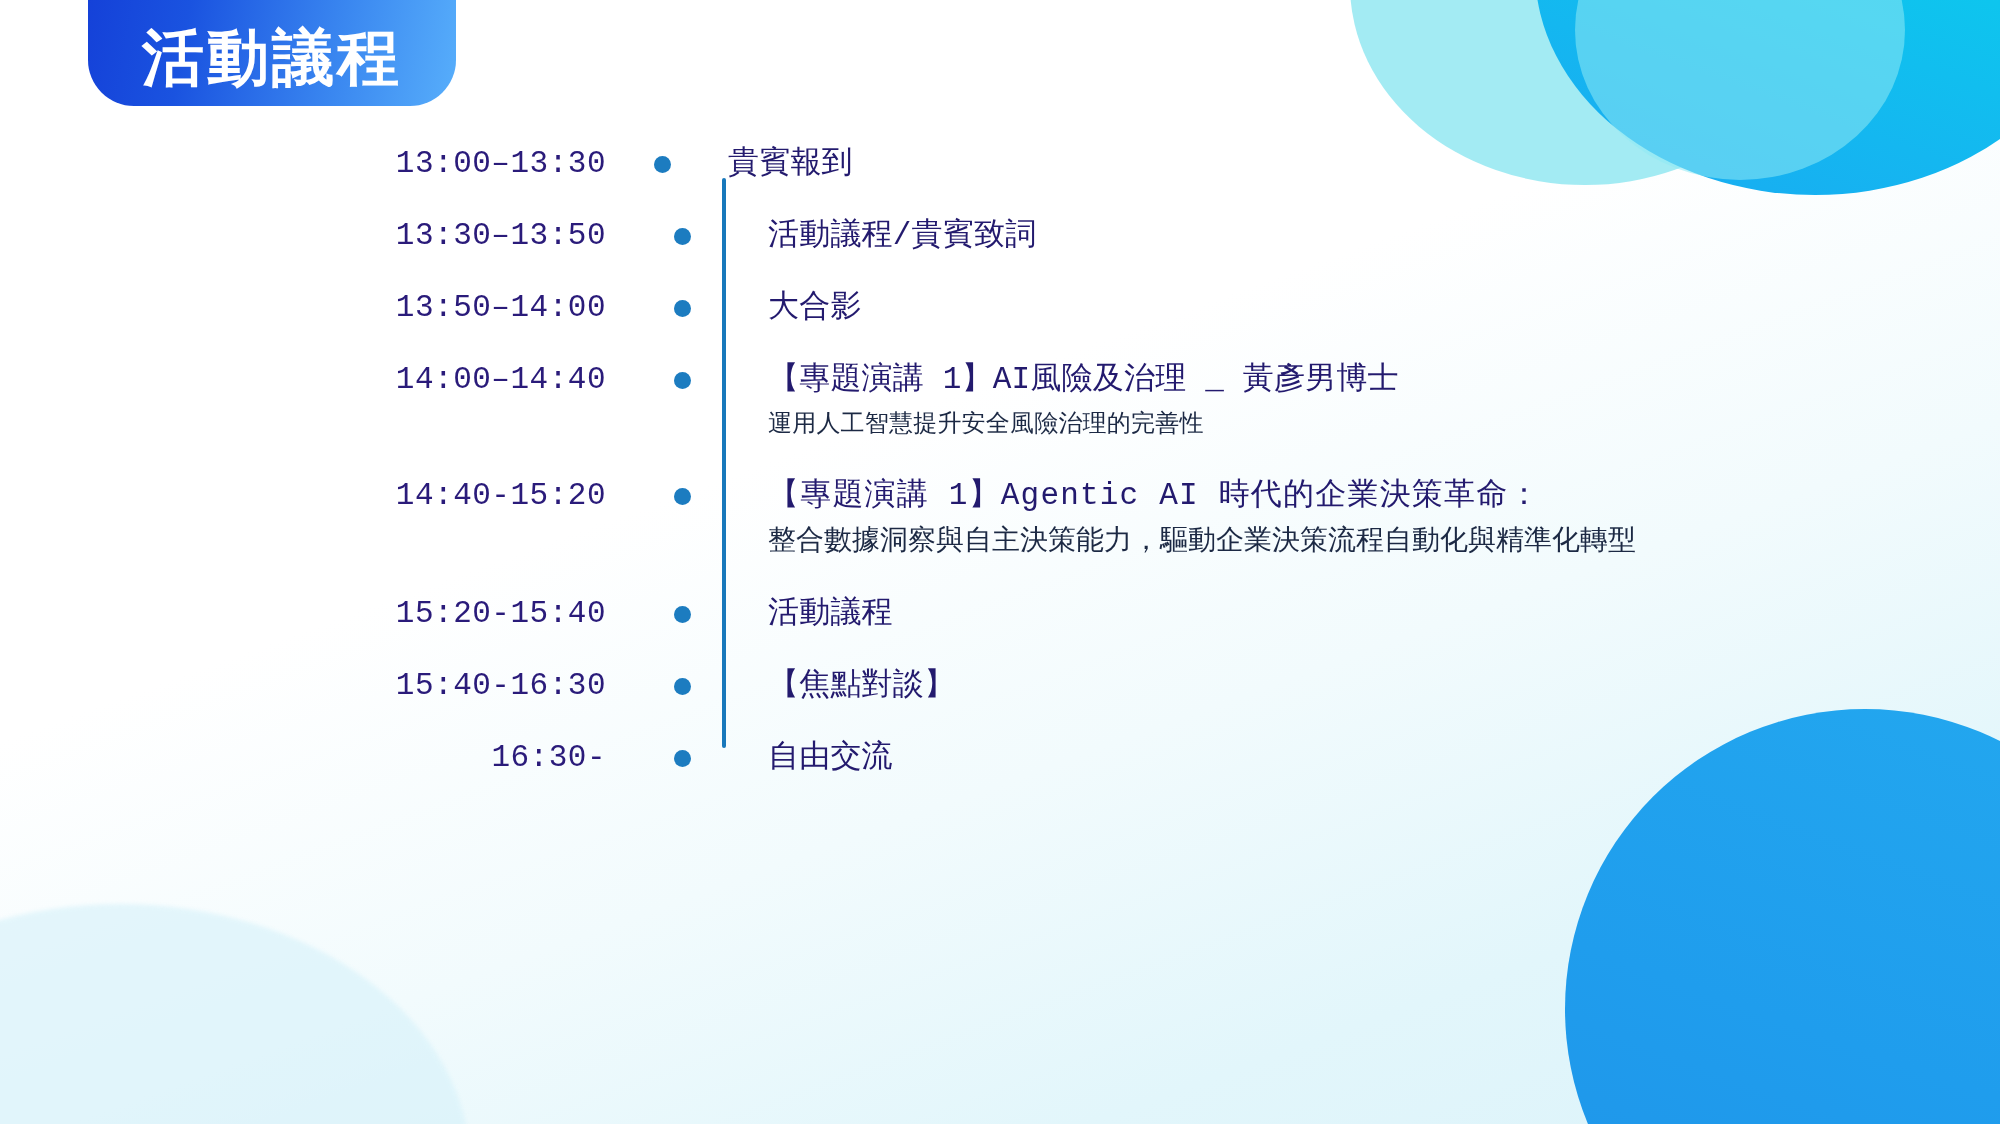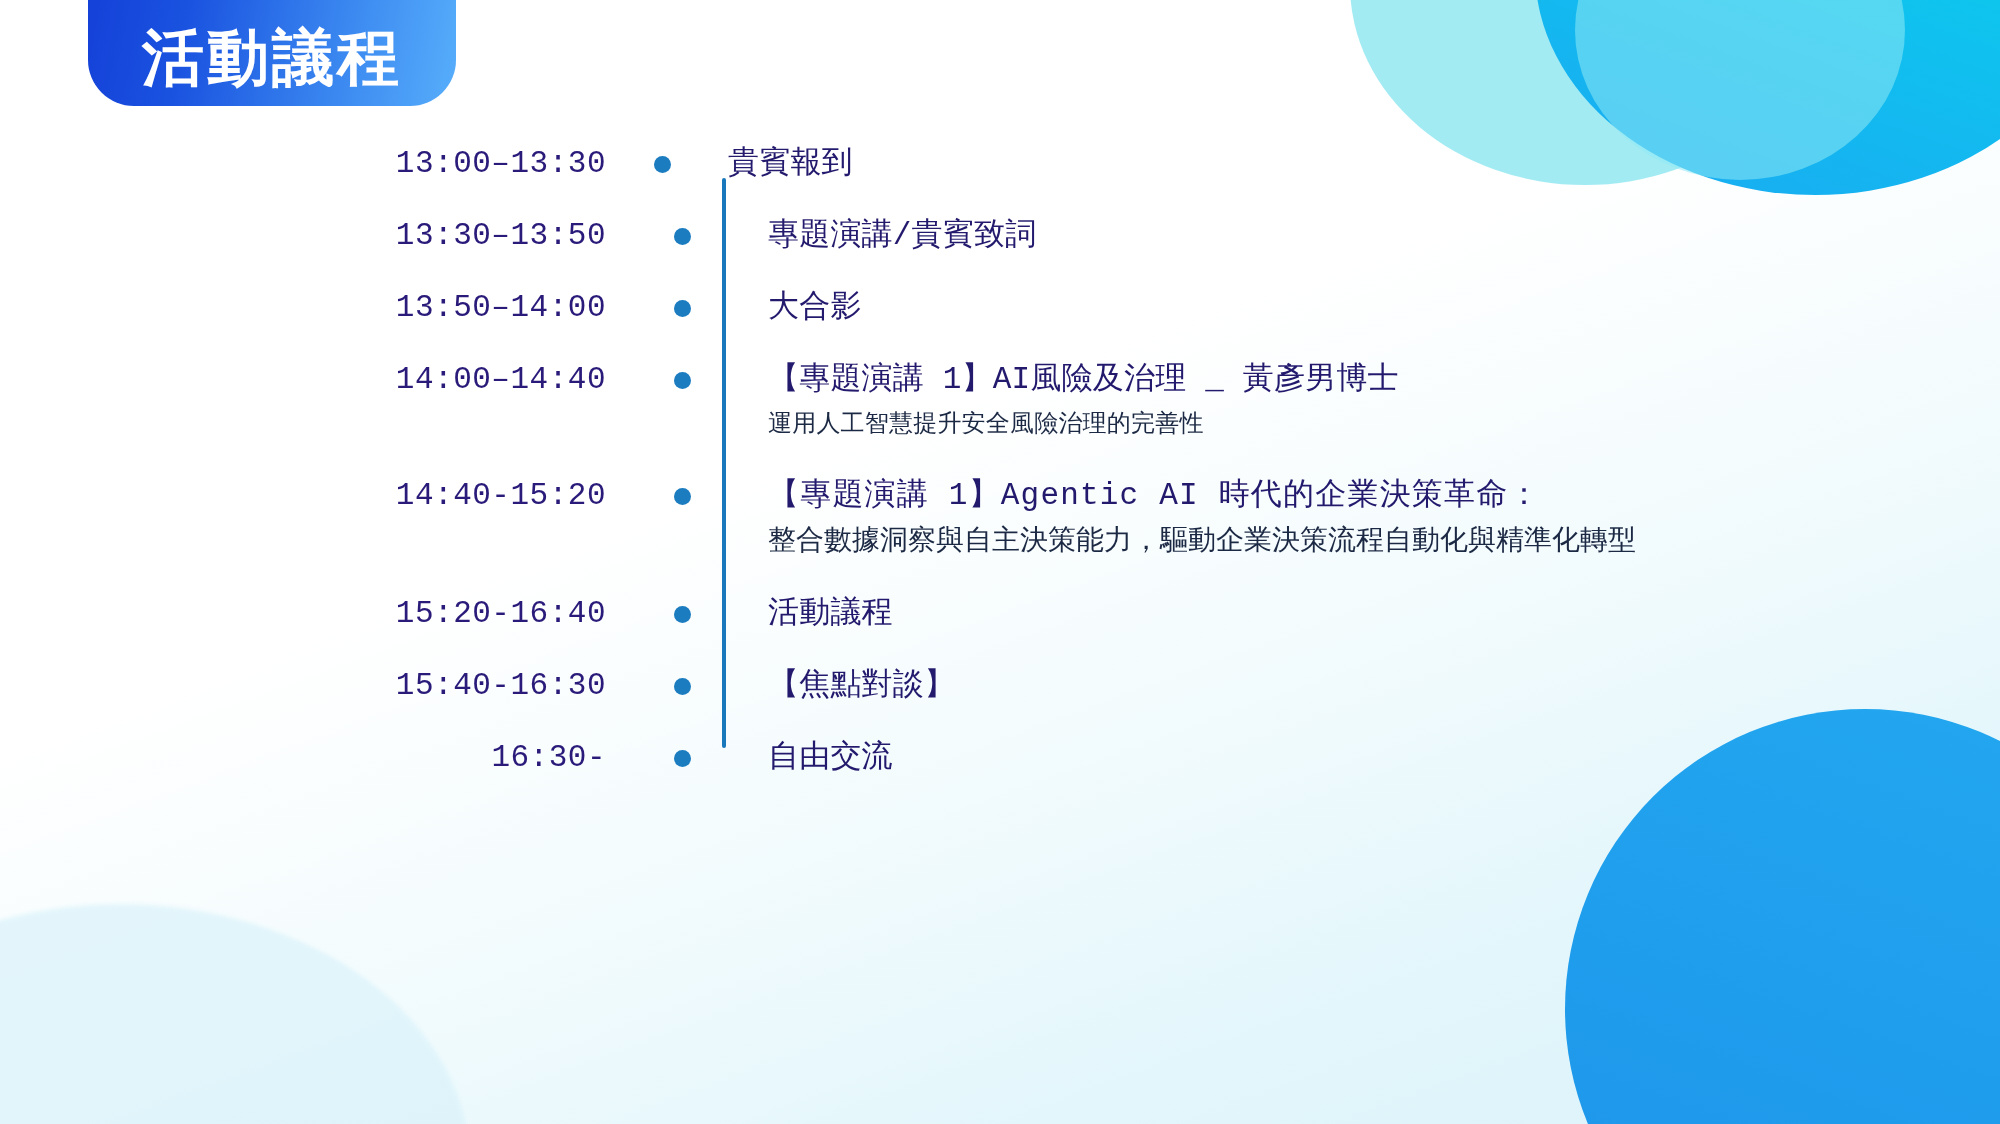--- a/index.html
+++ b/index.html
@@ -214,21 +214,21 @@
           <div class="row-title">貴賓報到</div>
         </div>
       </div>
 
       <div class="row">
         <div class="row-time">13:30–13:50</div>
         <div class="row-dot-cell">
             <span class="dot"></span>
           </div>
         <div class="row-body">
-          <div class="row-title">專題演講/貴賓致詞</div>
+          <div class="row-title">活動議程/貴賓致詞</div>
         </div>
       </div>
 
       <div class="row">
         <div class="row-time">13:50–14:00</div>
         <div class="row-dot-cell">
             <span class="dot"></span>
           </div>
         <div class="row-body">
           <div class="row-title">大合影</div>
@@ -251,21 +251,21 @@
         <div class="row-dot-cell">
             <span class="dot"></span>
           </div>
         <div class="row-body">
           <div class="row-title wide">【專題演講 1】Agentic AI 時代的企業決策革命：</div>
           <div class="row-note">整合數據洞察與自主決策能力，驅動企業決策流程自動化與精準化轉型</div>
         </div>
       </div>
 
       <div class="row">
-        <div class="row-time">15:20-16:40</div>
+        <div class="row-time">15:20-15:40</div>
         <div class="row-dot-cell">
             <span class="dot"></span>
           </div>
         <div class="row-body">
           <div class="row-title">活動議程</div>
         </div>
       </div>
 
       <div class="row">
         <div class="row-time">15:40-16:30</div>

